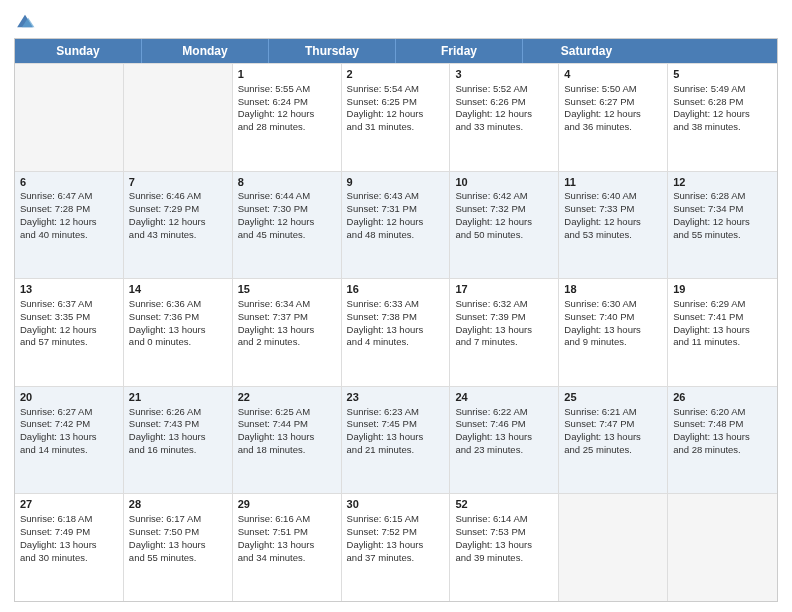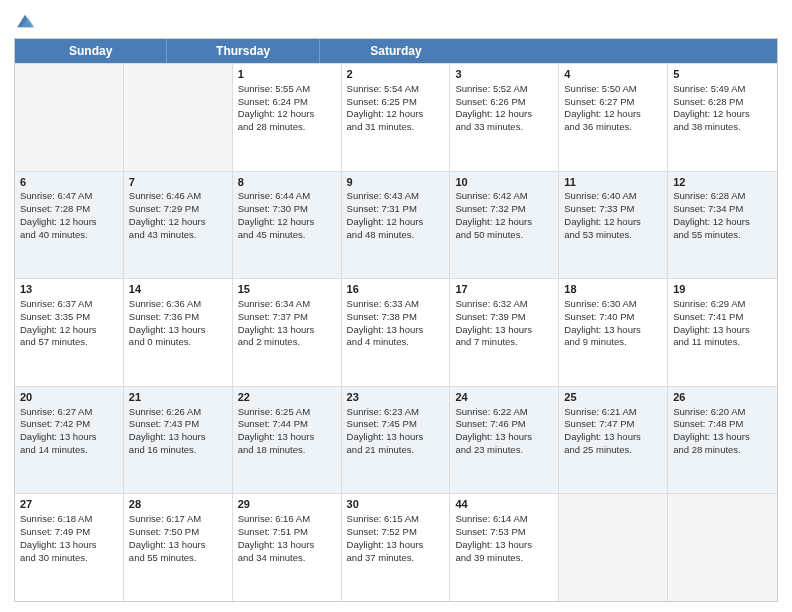--- a/index.html
+++ b/index.html
@@ -56,21 +56,21 @@
       margin-top: 2px;
     }
     .calendar {
       flex: 1;
       display: flex;
       flex-direction: column;
       border: 1px solid #ccc;
     }
     .cal-header-row {
       display: grid;
-      grid-template-columns: repeat(5, 1fr);
+      grid-template-columns: repeat(6, 1fr);
       background: #4a7db5;
     }
     .cal-header-cell {
       color: #fff;
       font-size: 12px;
       font-weight: bold;
       padding: 5px 5px;
       text-align: center;
       border-right: 1px solid #6a9dd5;
     }
@@ -132,21 +132,23 @@
     </div>
     <div class="title-block">
       <div class="month-title"></div>
       <div class="location"></div>
     </div>
   </div>
 
   <div class="calendar">
     <div class="cal-header-row">
     <div class="cal-header-cell">Sunday</div>
+        <div class="cal-header-cell">Monday</div>
         <div class="cal-header-cell">Thursday</div>
+        <div class="cal-header-cell">Friday</div>
         <div class="cal-header-cell">Saturday</div>
       </div>
     <div class="cal-body">
     <div class="cal-row">
           <div class="cal-cell empty"></div>
           <div class="cal-cell empty"></div>
           <div class="cal-cell">
             <div class="day-num">1</div>
             <span class="cell-line">Sunrise: 5:55 AM</span>
             <span class="cell-line">Sunset: 6:24 PM</span>
@@ -358,21 +360,21 @@
             <span class="cell-line">and 34 minutes.</span>
           </div>
           <div class="cal-cell">
             <div class="day-num">30</div>
             <span class="cell-line">Sunrise: 6:15 AM</span>
             <span class="cell-line">Sunset: 7:52 PM</span>
             <span class="cell-line">Daylight: 13 hours</span>
             <span class="cell-line">and 37 minutes.</span>
           </div>
           <div class="cal-cell">
-            <div class="day-num">44</div>
+            <div class="day-num">52</div>
             <span class="cell-line">Sunrise: 6:14 AM</span>
             <span class="cell-line">Sunset: 7:53 PM</span>
             <span class="cell-line">Daylight: 13 hours</span>
             <span class="cell-line">and 39 minutes.</span>
           </div>
           <div class="cal-cell empty"></div>
           <div class="cal-cell empty"></div>
         </div>
       </div>
   </div>

